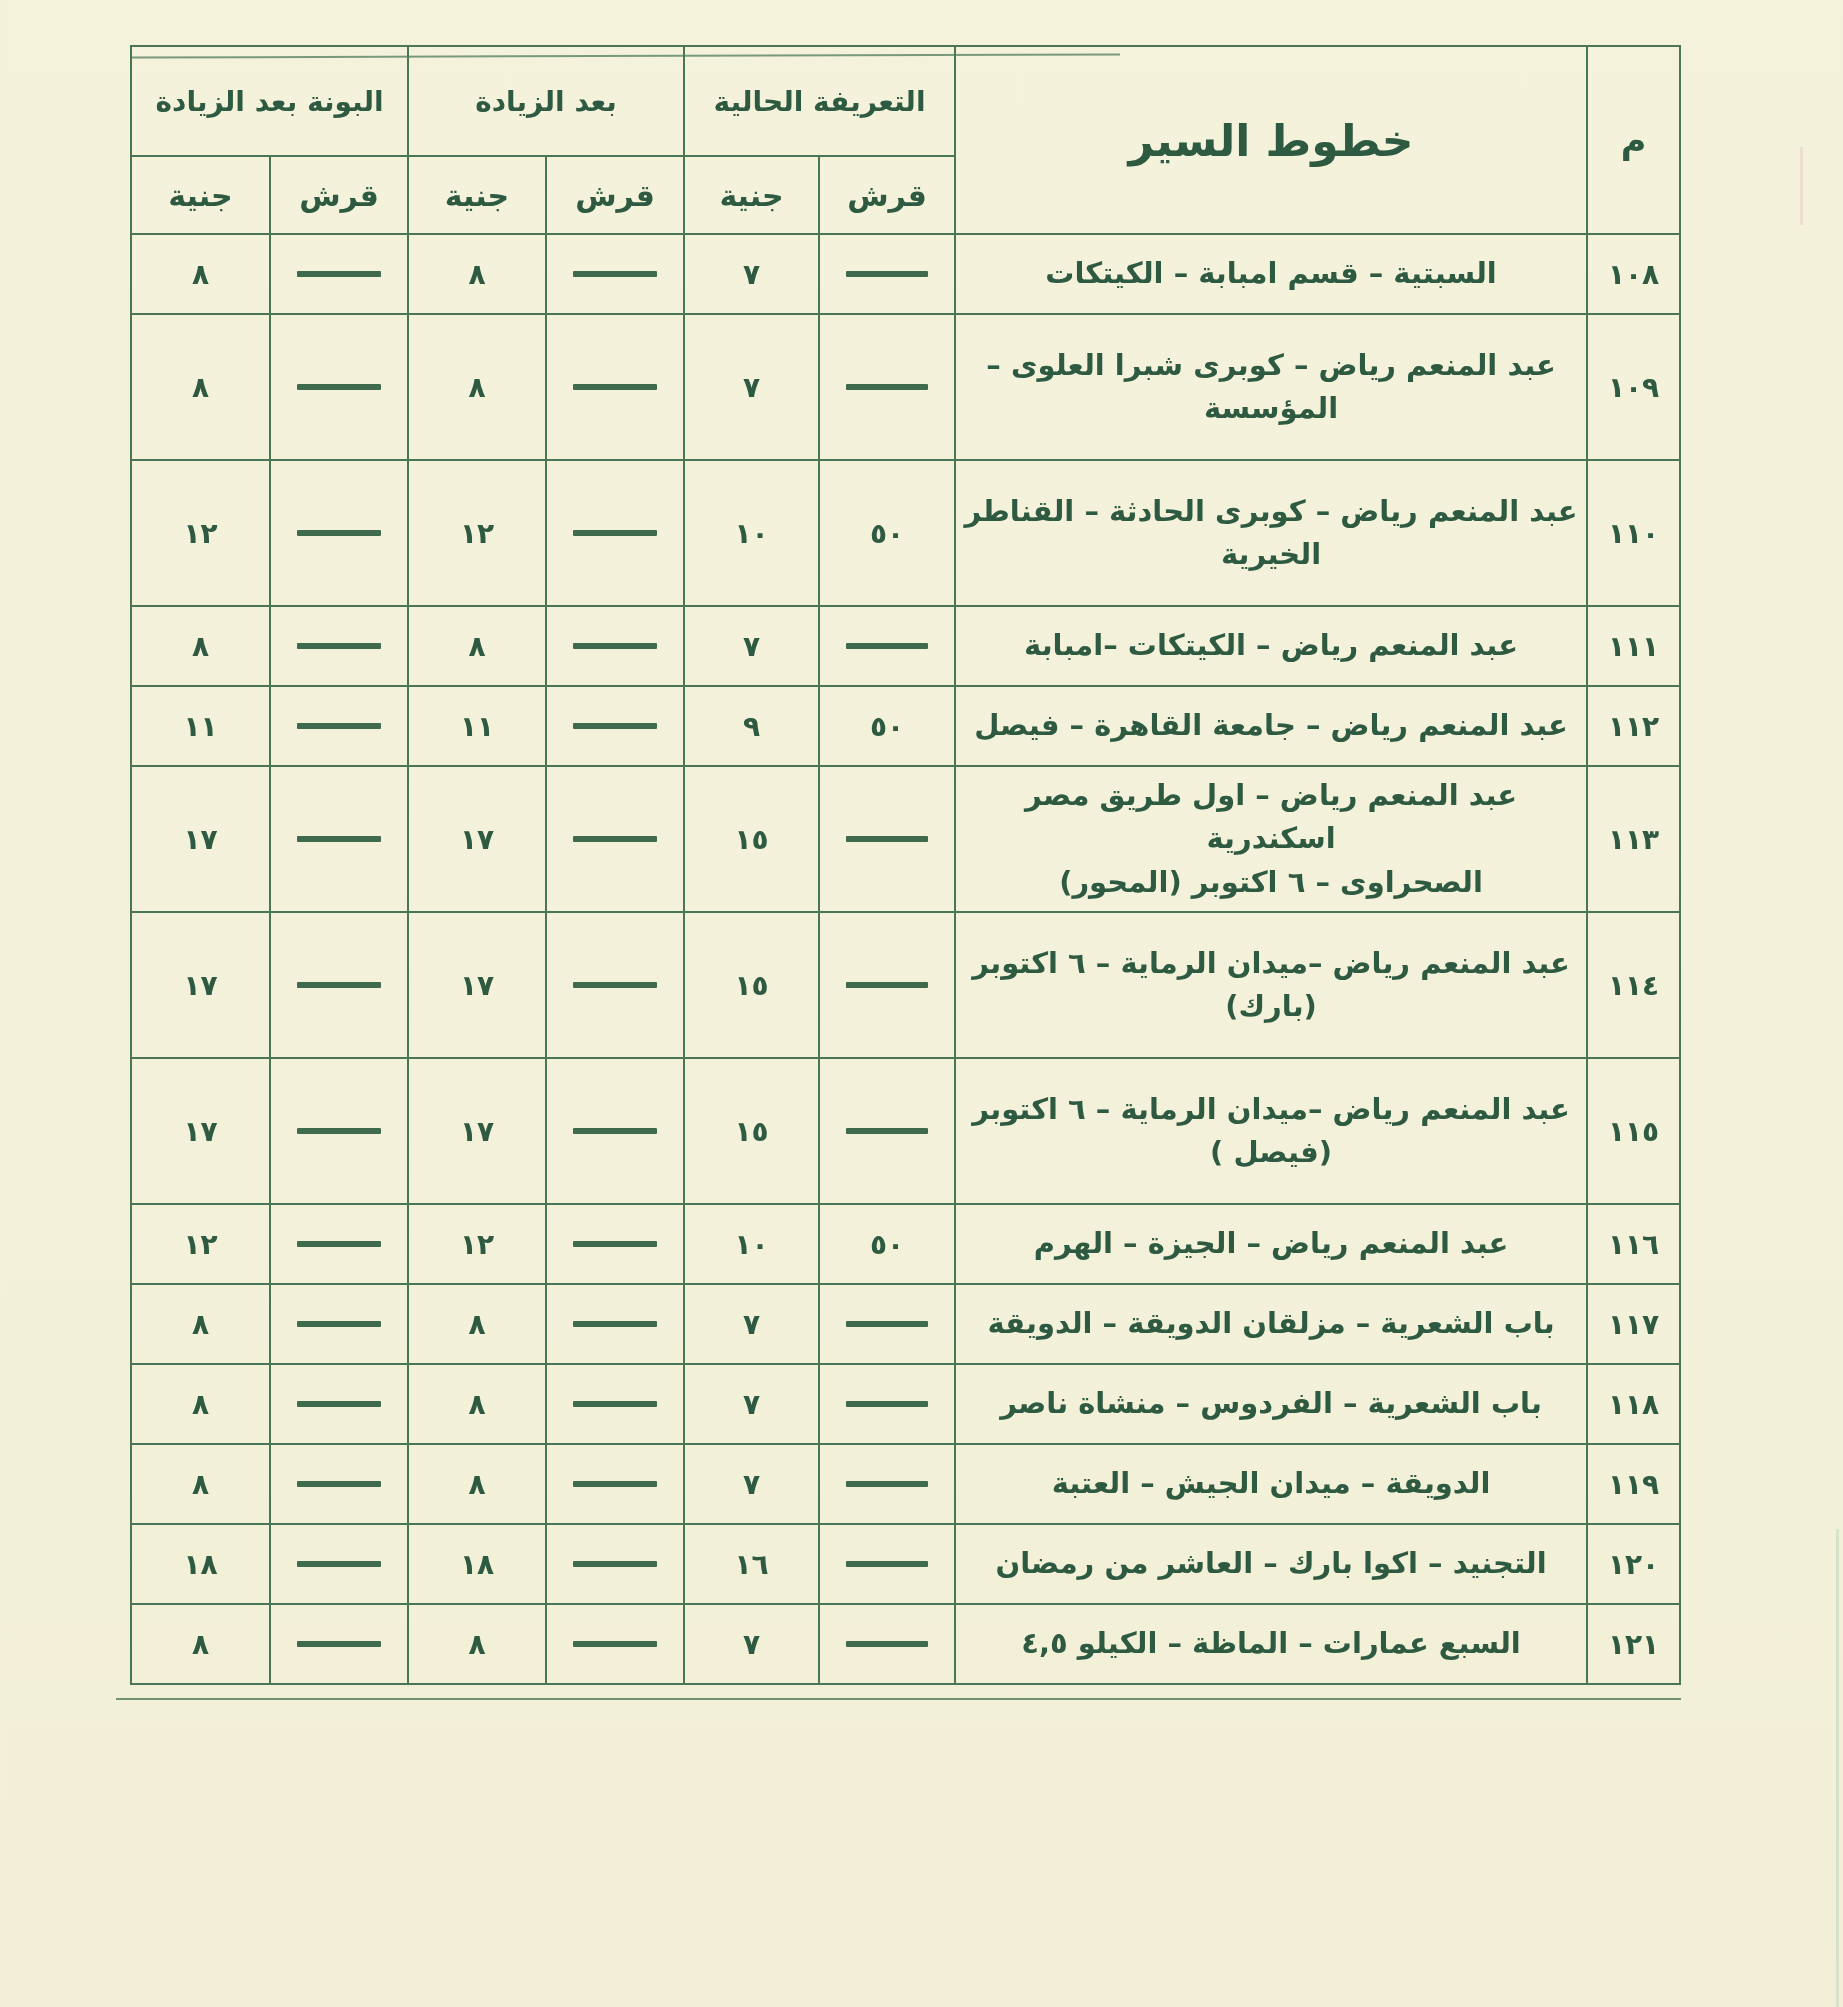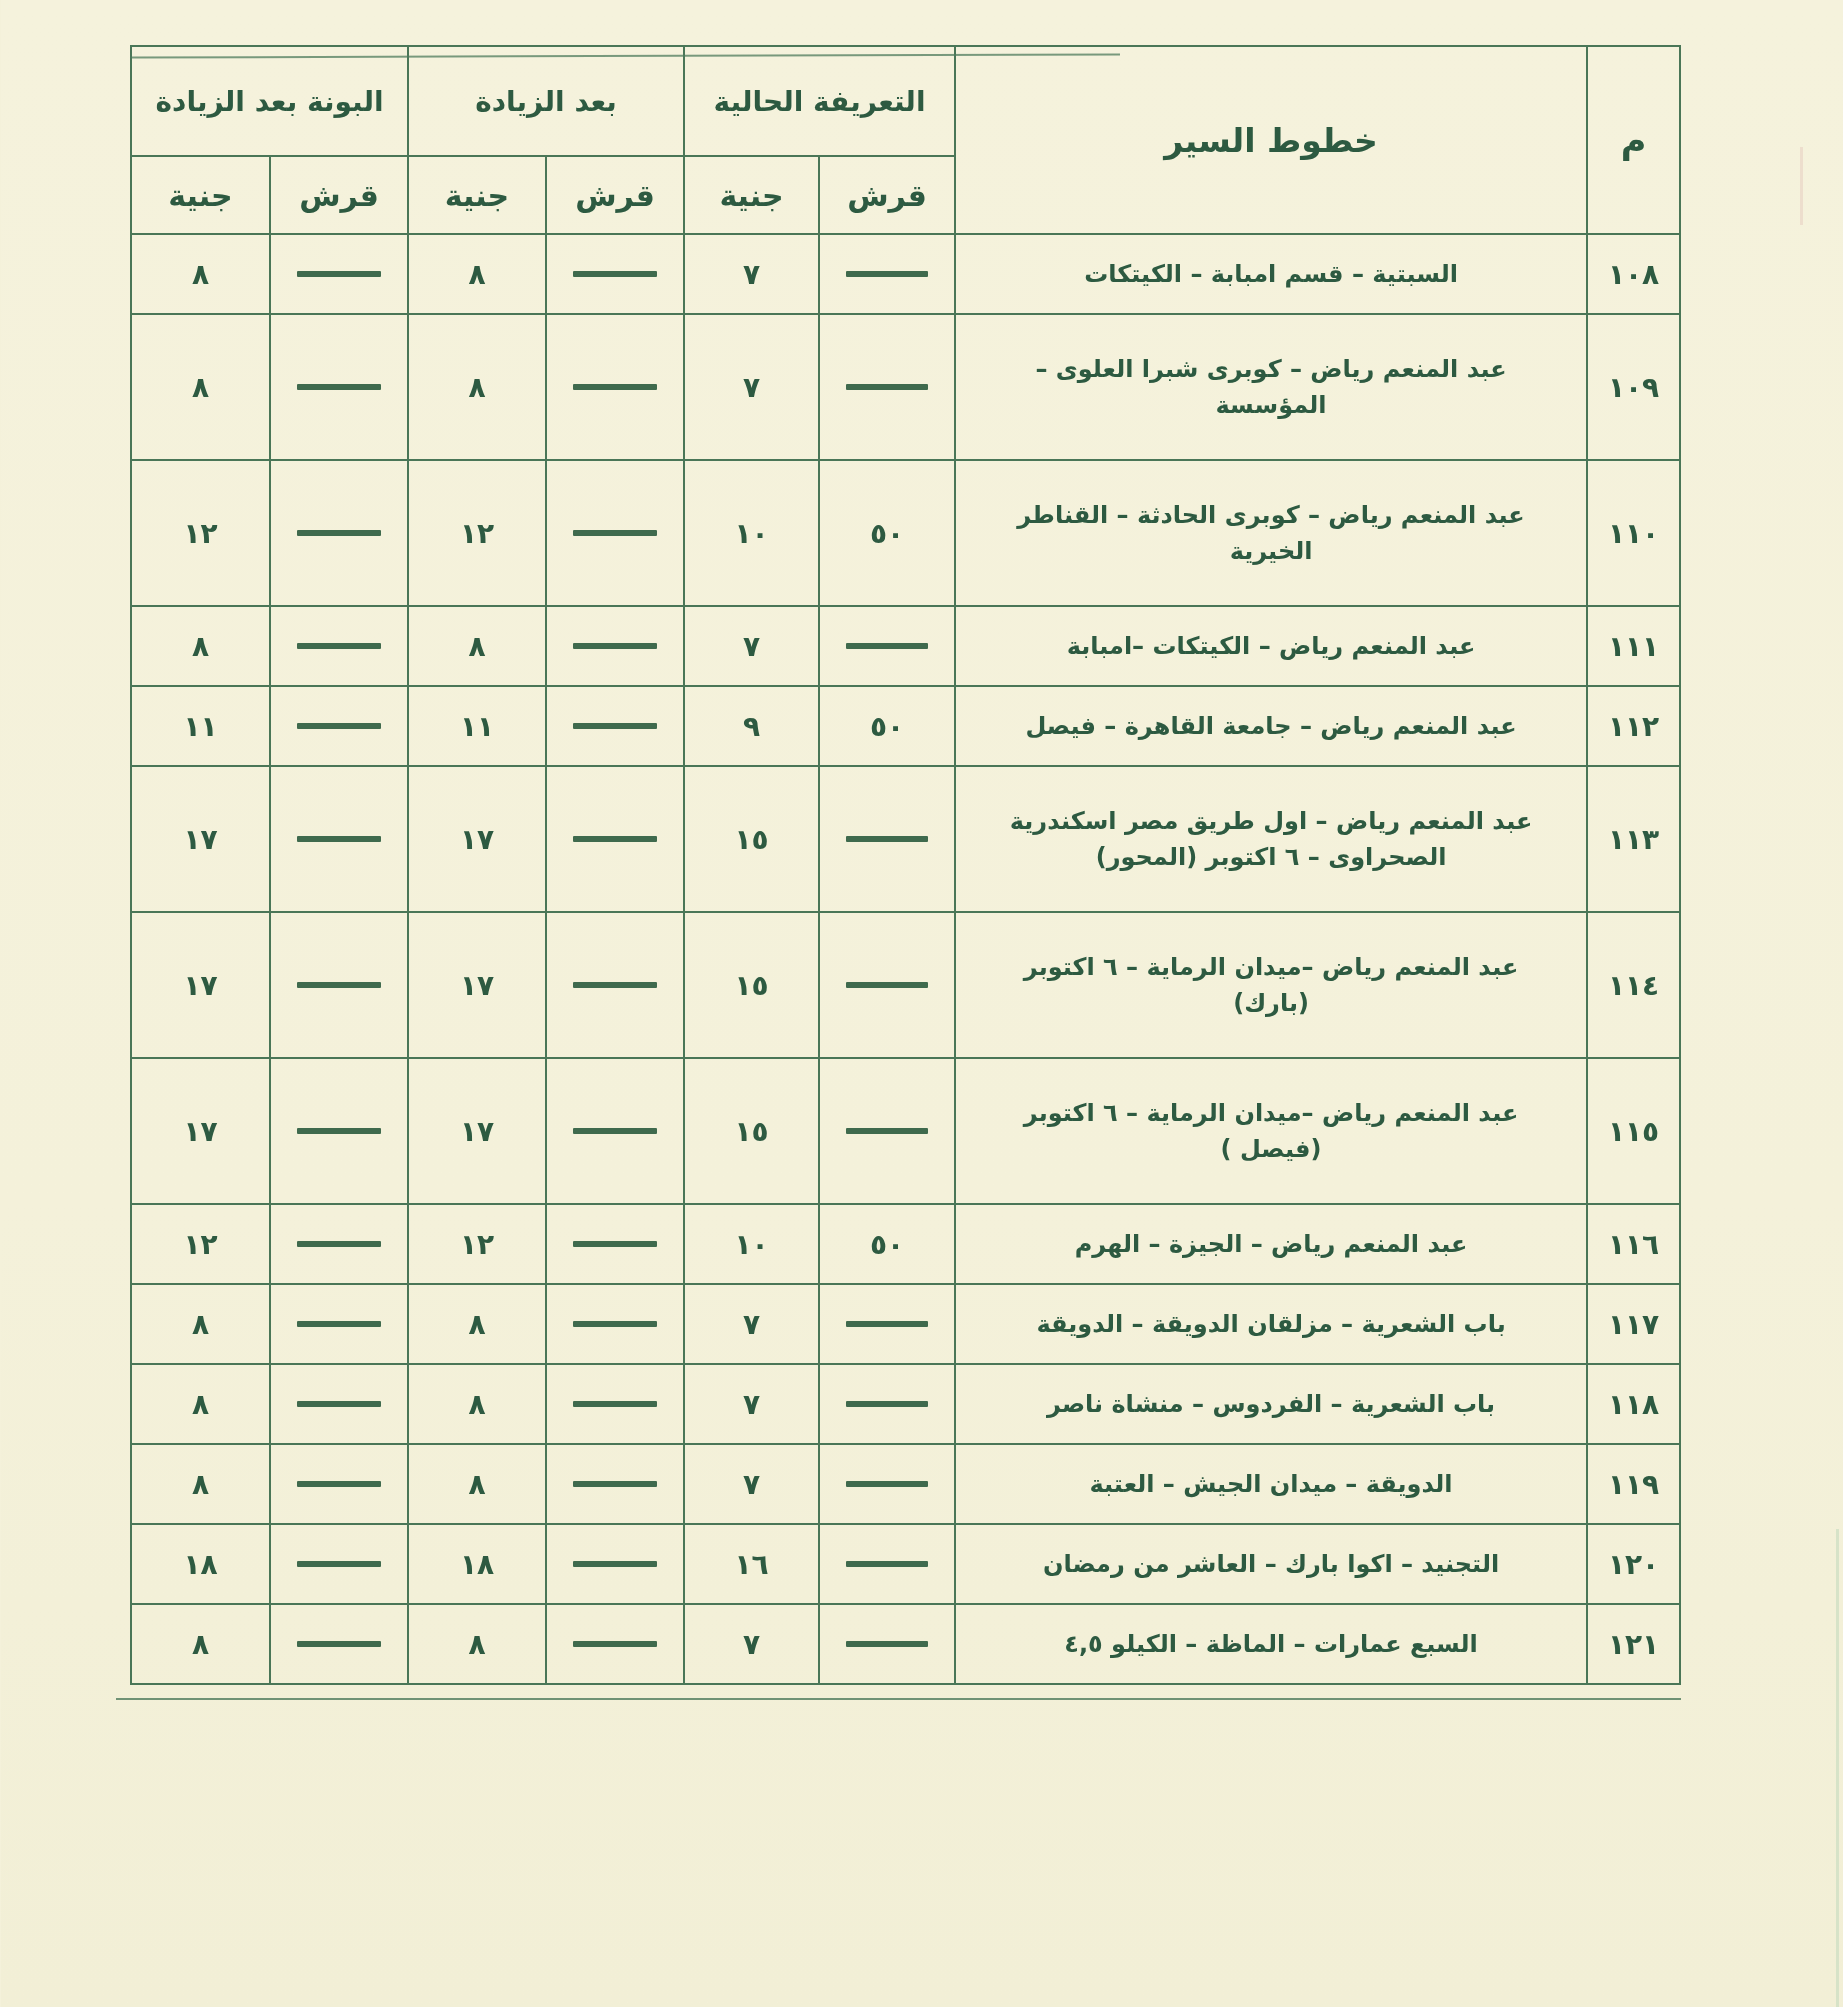--- a/index.html
+++ b/index.html
@@ -28,27 +28,27 @@
   table.fares th, table.fares td{
     border:2px solid #4a7657;
     text-align:center;vertical-align:middle;
     padding:2px 7.8px;
     font-weight:bold;
   }
   thead tr.group-row{height:110px;}
   thead tr.sub-row{height:78px;}
   th.group-head{font-size:28px;}
   th.sub-head{font-size:30px;}
-  th.routes-head{font-size:33px;}
+  th.routes-head{font-size:44px;}
   th.num-head{font-size:35px;}
 
   tbody tr{height:80px;}
   tbody tr.tall{height:146px;}
   td.num-cell{font-size:28px;letter-spacing:2px;margin-left:35px;}
-  td.route-cell{font-size:24px;padding:3.9px 25.5px;}
+  td.route-cell{font-size:29px;padding:3.9px 25.5px;}
   td.val-cell{font-size:28px;}
   .route-wrap{display:flex;flex-direction:column;justify-content:space-around;min-height:100%;}
   .route-line{line-height:1.5;}
   .dash{
     display:block;width:70%;height:5.9px;margin:0 auto;
     background:#3f6a4d;border-radius:1px;
   }
 </style>
 </head>
 <body>

